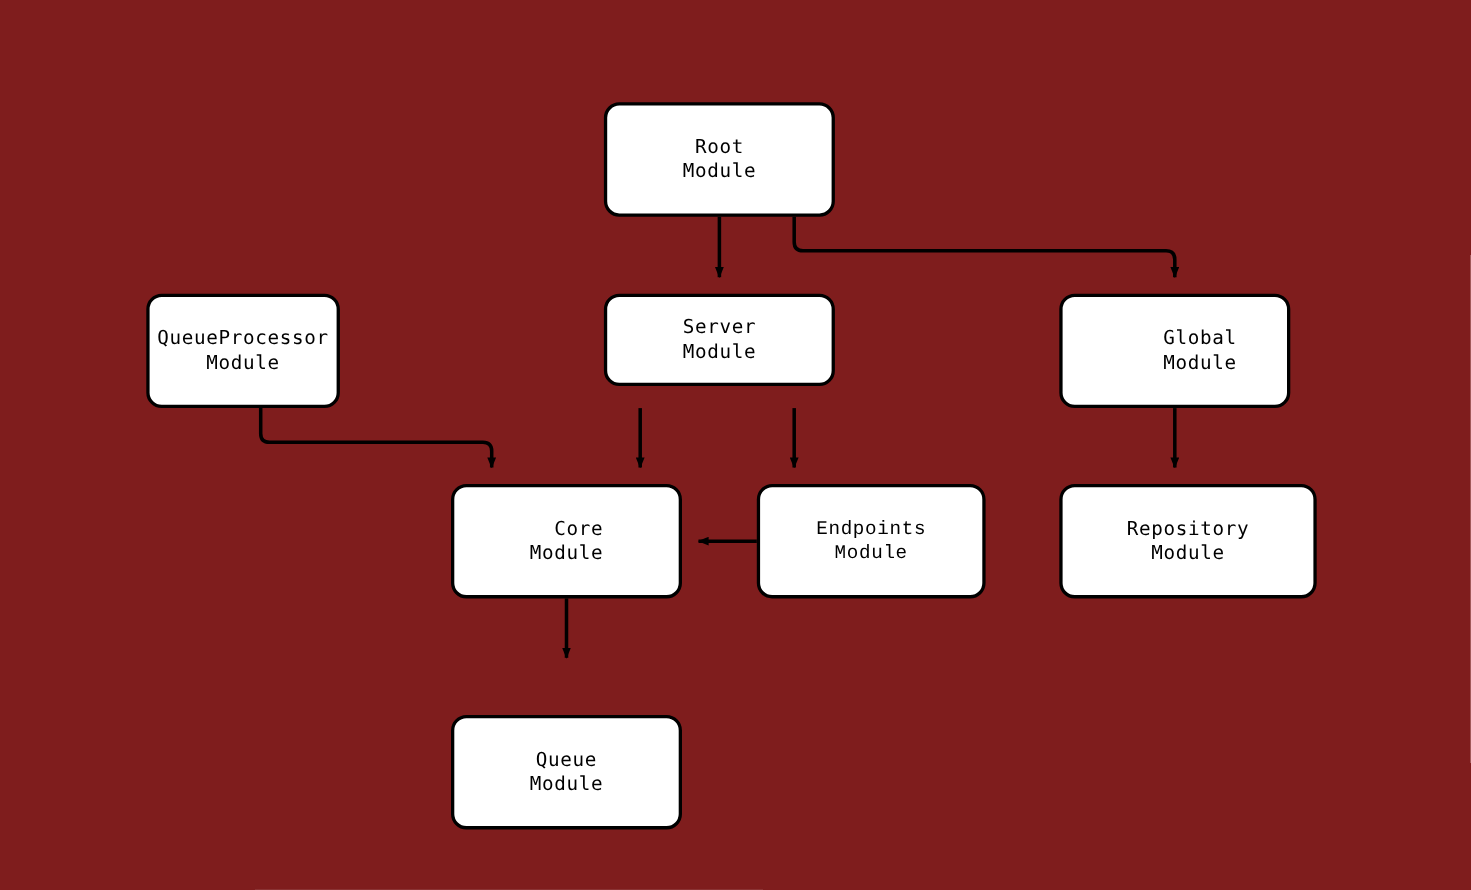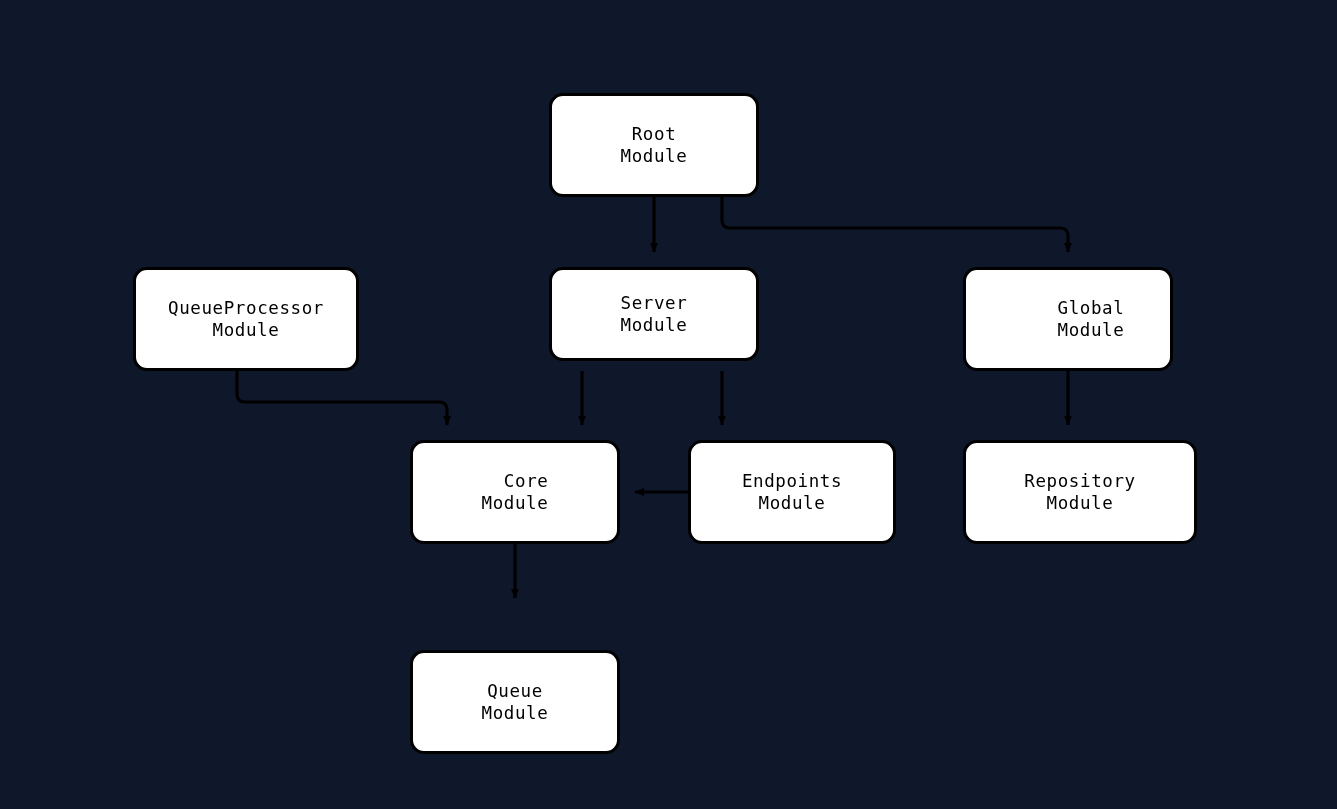--- a/index.html
+++ b/index.html
@@ -11,21 +11,21 @@
   body {
     width: 1337px;
     height: 809px;
     font-family: "DejaVu Sans Mono", "Liberation Mono", monospace;
     overflow: hidden;
   }
   #diagram-canvas {
     position: relative;
     width: 1337px;
     height: 809px;
-    background: #0f172a;
+    background: #7f1d1d;
   }
   #edge-layer {
     position: absolute;
     left: 0;
     top: 0;
     width: 1337px;
     height: 809px;
   }
   .node {
     position: absolute;
@@ -70,41 +70,41 @@
         <path d="M 1068 371 L 1068 425" marker-end="url(#arrowhead)"></path>
         <path d="M 515 544 L 515 598" marker-end="url(#arrowhead)"></path>
       </g>
   </svg>
 
   <div class="node" style="left:549px; top:93px; width:210px; height:104px;">
     <span class="node-label">Root
 Module</span>
   </div>
 
-  <div class="node" style="left:133px; top:267px; width:226px; height:104px;">
+  <div class="node" style="left:133px; top:267px; width:176px; height:104px;">
     <span class="node-label">QueueProcessor
 Module</span>
   </div>
 
-  <div class="node" style="left:549px; top:267px; width:210px; height:94px;">
+  <div class="node" style="left:549px; top:267px; width:210px; height:84px;">
     <span class="node-label">Server
 Module</span>
   </div>
 
   <div class="node" style="left:963px; top:267px; width:210px; height:104px;padding-left:46px;">
     <span class="node-label">Global
 Module</span>
   </div>
 
   <div class="node" style="left:410px; top:440px; width:210px; height:104px;text-align:right;">
     <span class="node-label">Core
 Module</span>
   </div>
 
-  <div class="node" style="left:688px; top:440px; width:208px; height:104px;">
+  <div class="node" style="left:688px; top:440px; width:208px; height:104px;font-family:Liberation Mono, monospace;">
     <span class="node-label">Endpoints
 Module</span>
   </div>
 
   <div class="node" style="left:963px; top:440px; width:234px; height:104px;">
     <span class="node-label">Repository
 Module</span>
   </div>
 
   <div class="node" style="left:410px; top:613px; width:210px; height:104px;margin-top:37px;">

